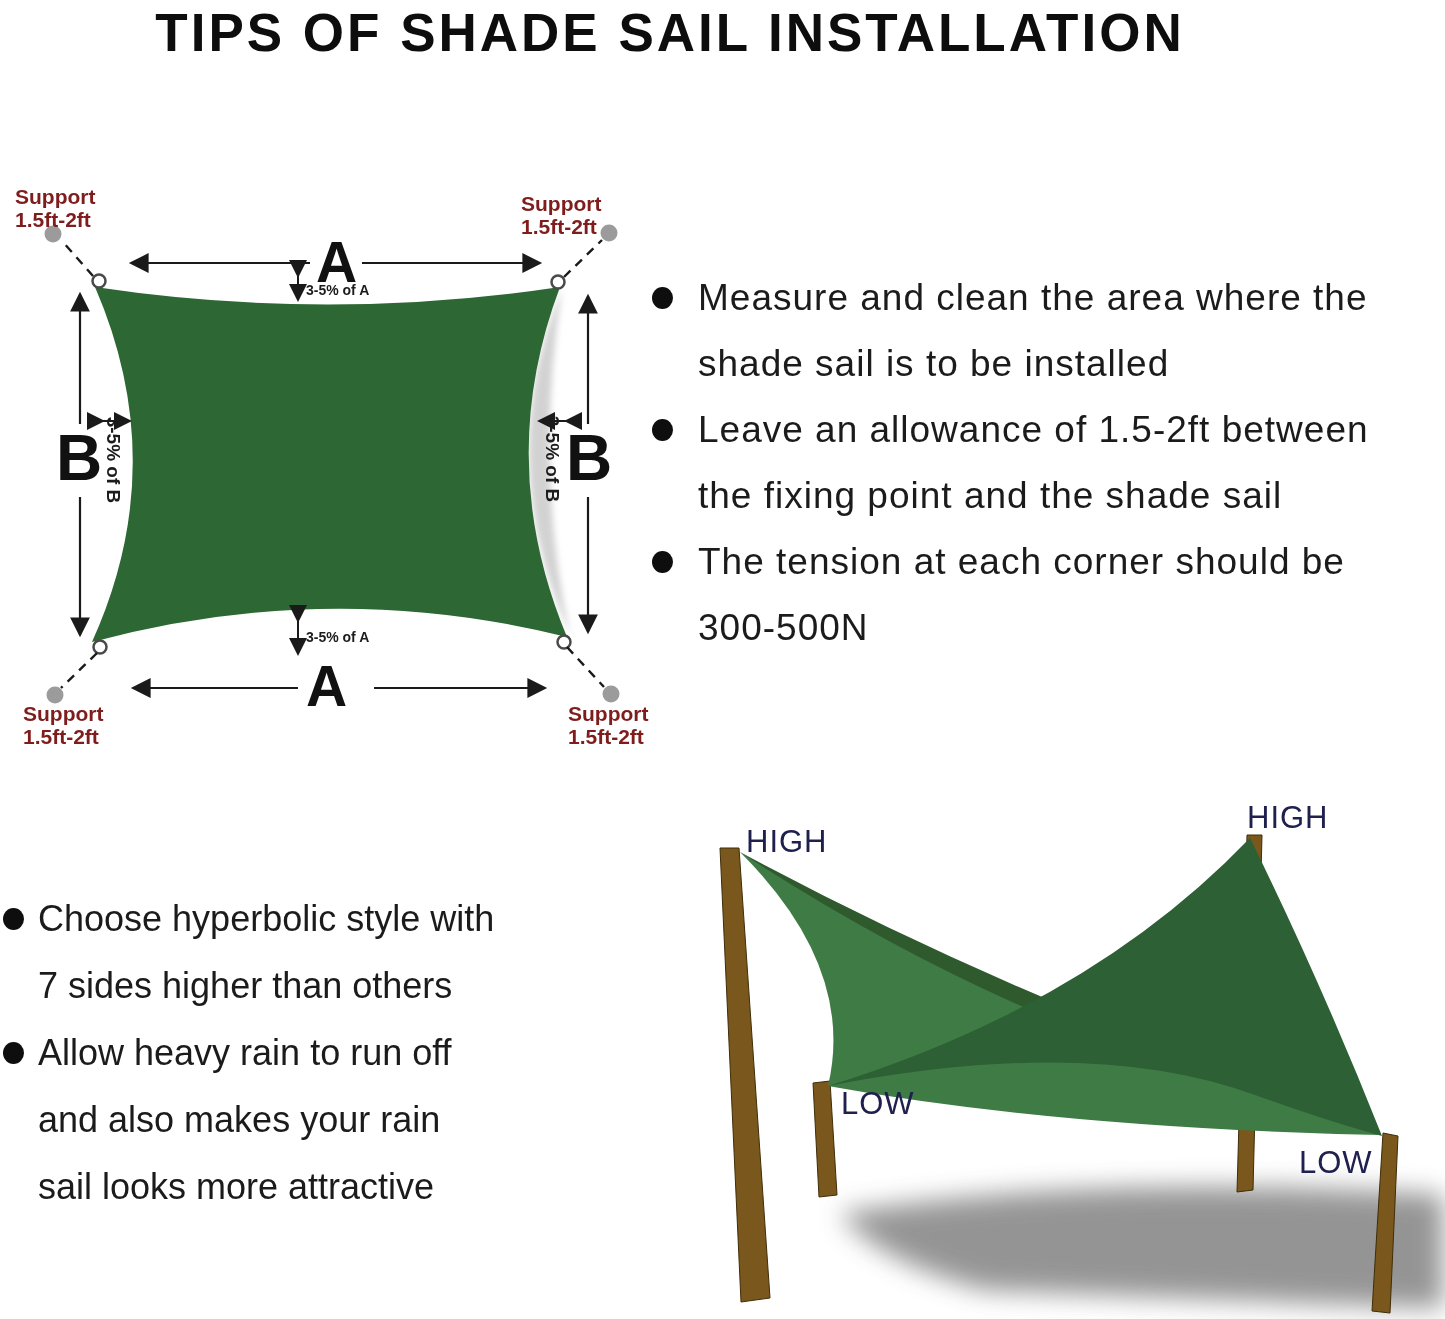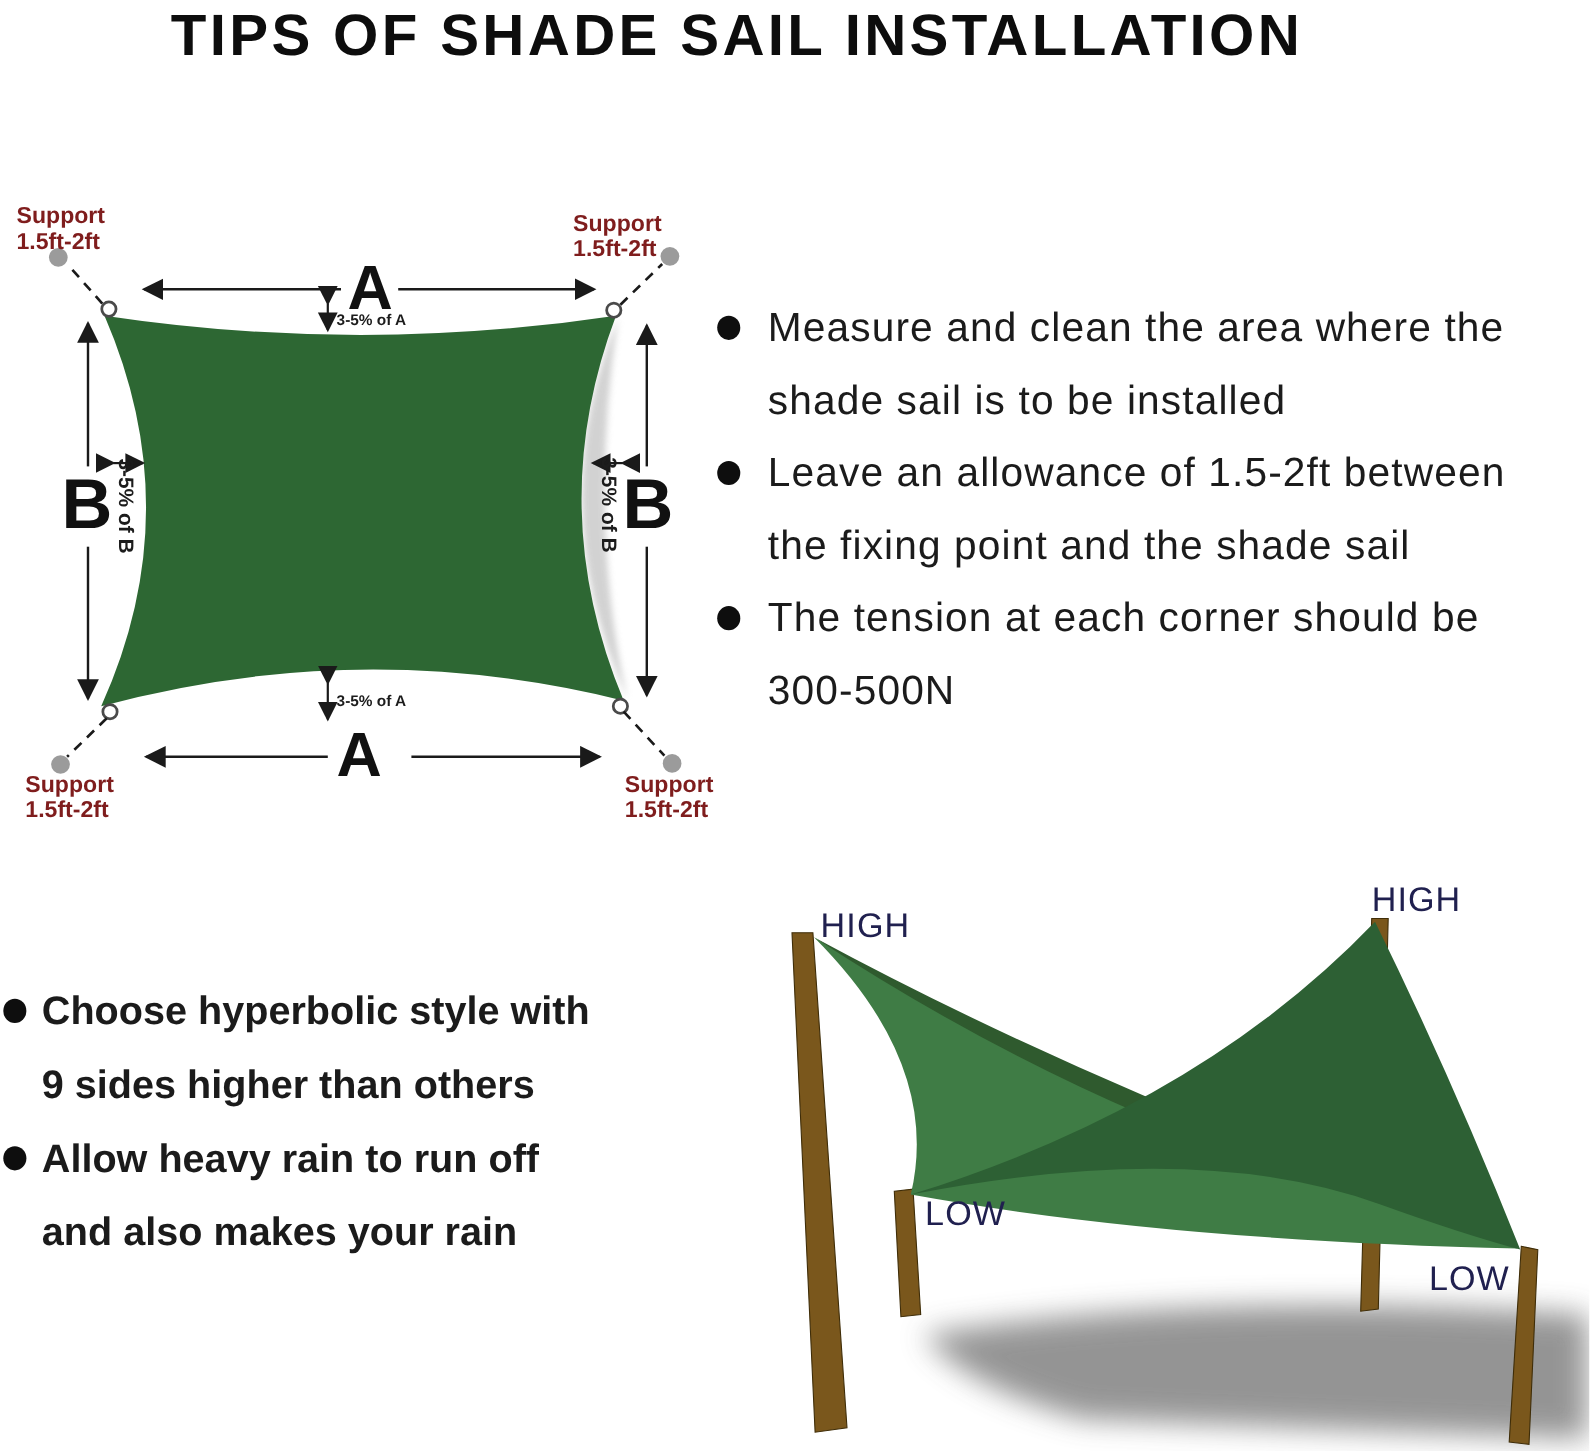--- a/index.html
+++ b/index.html
@@ -134,30 +134,31 @@
       <div>Leave an allowance of 1.5-2ft between</div>
       <div>the fixing point and the shade sail</div>
     </div>
     <div class="tip-item">
       <span class="bullet-dot"></span>
       <div>The tension at each corner should be</div>
       <div>300-500N</div>
     </div>
   </div>
 
-  <div class="abs tips tips-left" style="left:3px;top:885px;font-weight:bold;">
+  <div class="abs tips tips-left" style="left:3px;top:885px;">
     <div class="tip-item">
       <span class="bullet-dot"></span>
       <div>Choose hyperbolic style with</div>
-      <div>9 sides higher than others</div>
+      <div>7 sides higher than others</div>
     </div>
     <div class="tip-item">
       <span class="bullet-dot"></span>
       <div>Allow heavy rain to run off</div>
       <div>and also makes your rain</div>
+      <div>sail looks more attractive</div>
     </div>
   </div>
 
   <div class="abs hl-label" style="left: 746px; top: 824px; color: rgb(32, 32, 79);">HIGH</div>
   <div class="abs hl-label" style="left: 1247px; top: 800px; color: rgb(32, 32, 79);">HIGH</div>
   <div class="abs hl-label" style="left: 841px; top: 1086px; color: rgb(32, 32, 79);">LOW</div>
   <div class="abs hl-label" style="left: 1299px; top: 1145px; color: rgb(32, 32, 79);">LOW</div>
 
 </div>
 

